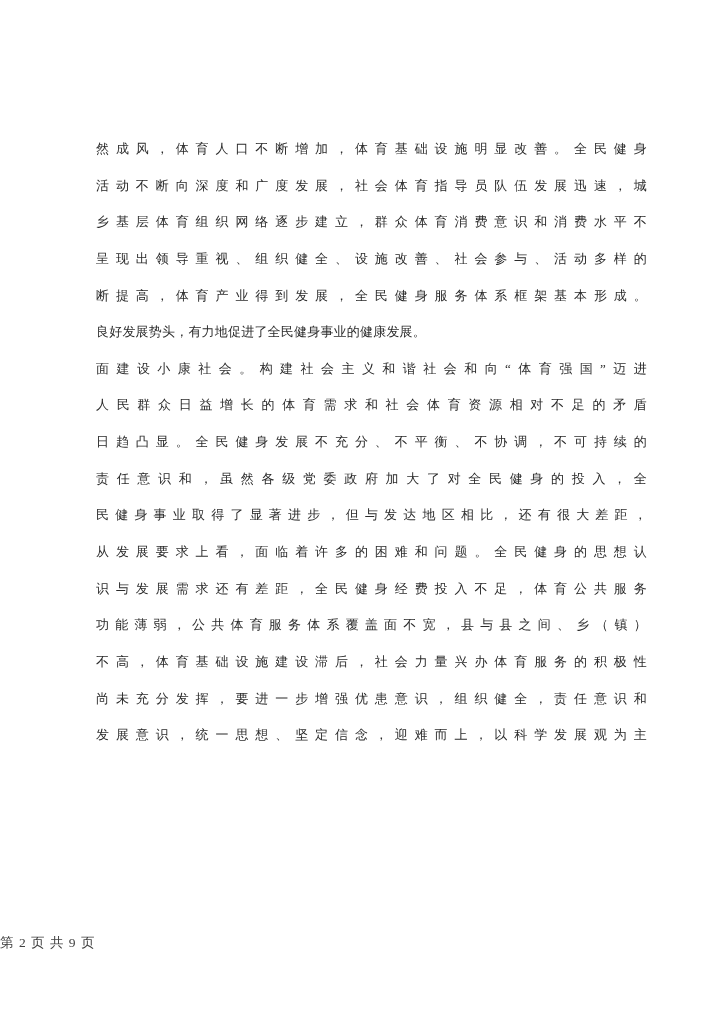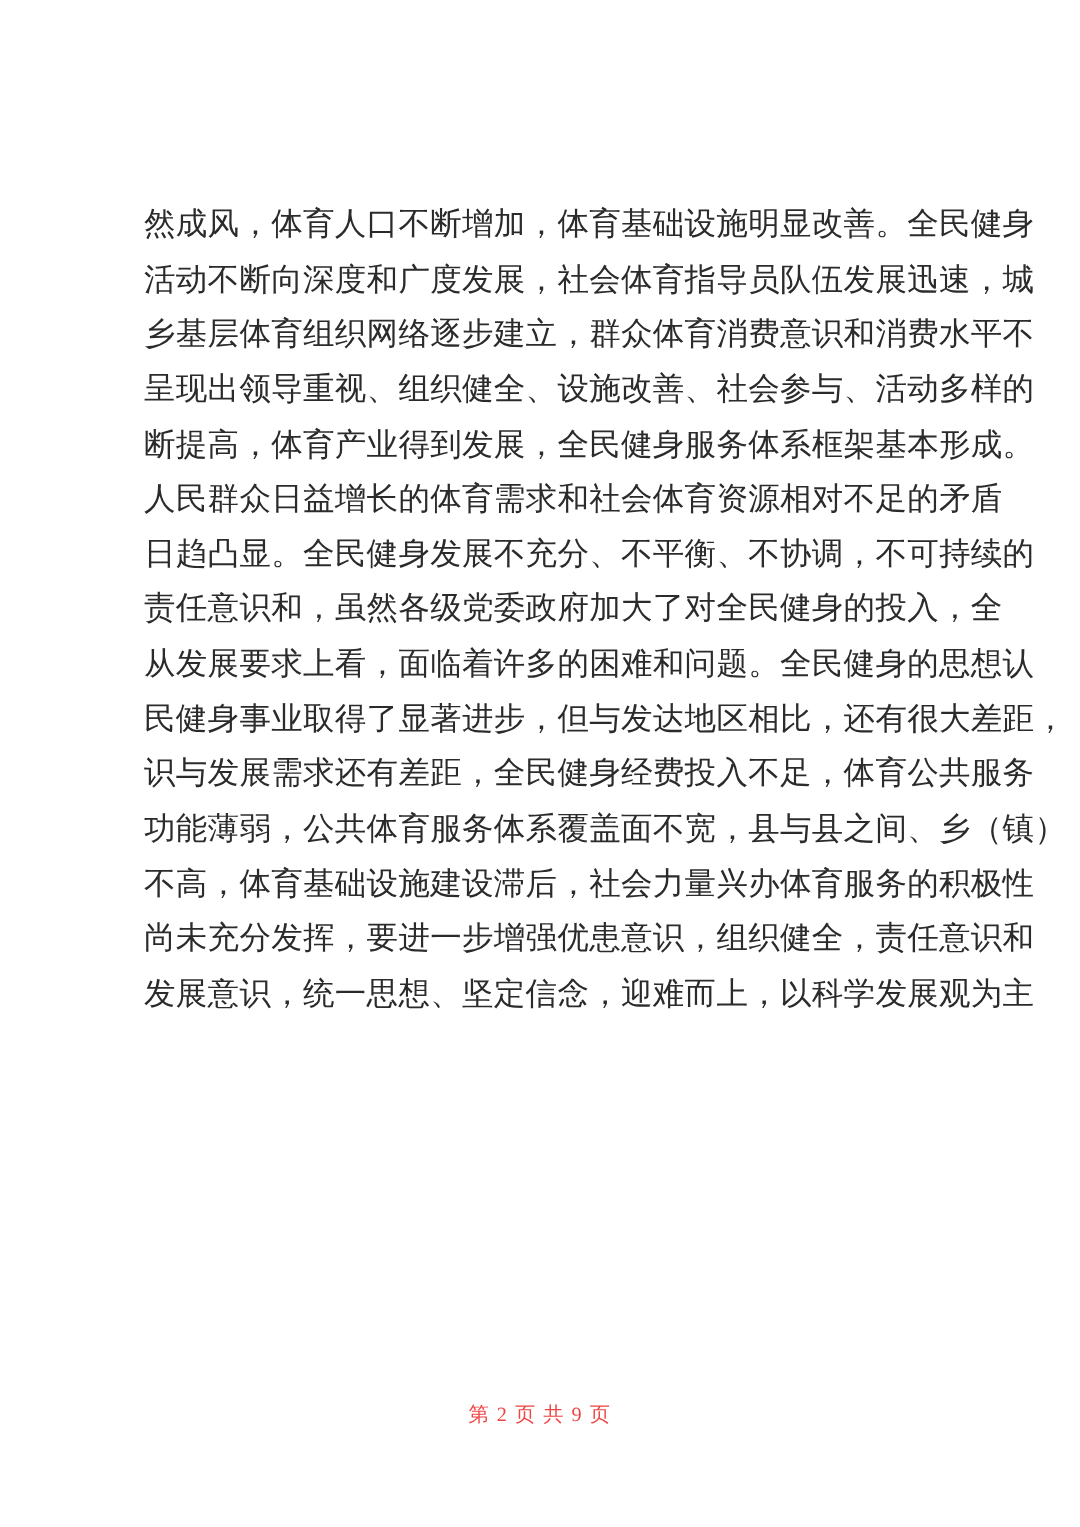--- a/index.html
+++ b/index.html
@@ -14,60 +14,61 @@
     background: #ffffff;
     overflow: hidden;
     font-family: "Liberation Serif", serif;
     color: #2b2b2b;
   }
   .body-text {
     position: absolute;
     left: 96px;
     top: 131px;
     width: 551px;
-    font-size: 21px;
+    font-size: 13px;
     line-height: 36.65px;
     letter-spacing: 0.2px;
   }
   .line {
     height: 36.65px;
     text-align: justify;
     text-align-last: justify;
     white-space: nowrap;
     overflow: visible;
   }
   .line.para-end {
     text-align-last: left;
   }
   .footer {
     position: absolute;
     left: 0;
     top: 934px;
     width: 720px;
-    text-align: center;
     font-size: 13.5px;
-    color: #ef4444;
+    color: #404040;
     letter-spacing: 1px;
   }
 </style>
 </head>
 <body>
 
 <div class="page">
   <div class="body-text">
     <div class="line">然成风，体育人口不断增加，体育基础设施明显改善。全民健身</div>
     <div class="line">活动不断向深度和广度发展，社会体育指导员队伍发展迅速，城</div>
     <div class="line">乡基层体育组织网络逐步建立，群众体育消费意识和消费水平不</div>
     <div class="line">呈现出领导重视、组织健全、设施改善、社会参与、活动多样的</div>
     <div class="line">断提高，体育产业得到发展，全民健身服务体系框架基本形成。</div>
+    <div class="line para-end">良好发展势头，有力地促进了全民健身事业的健康发展。</div>
+    <div class="line">面建设小康社会。构建社会主义和谐社会和向“体育强国”迈进</div>
     <div class="line">人民群众日益增长的体育需求和社会体育资源相对不足的矛盾</div>
     <div class="line">日趋凸显。全民健身发展不充分、不平衡、不协调，不可持续的</div>
     <div class="line">责任意识和，虽然各级党委政府加大了对全民健身的投入，全</div>
+    <div class="line">民健身事业取得了显著进步，但与发达地区相比，还有很大差距，</div>
     <div class="line">从发展要求上看，面临着许多的困难和问题。全民健身的思想认</div>
-    <div class="line">民健身事业取得了显著进步，但与发达地区相比，还有很大差距，</div>
     <div class="line">识与发展需求还有差距，全民健身经费投入不足，体育公共服务</div>
     <div class="line">功能薄弱，公共体育服务体系覆盖面不宽，县与县之间、乡（镇）</div>
     <div class="line">不高，体育基础设施建设滞后，社会力量兴办体育服务的积极性</div>
     <div class="line">尚未充分发挥，要进一步增强优患意识，组织健全，责任意识和</div>
     <div class="line">发展意识，统一思想、坚定信念，迎难而上，以科学发展观为主</div>
   </div>
   <div class="footer">第 2 页 共 9 页</div>
 </div>
 
 </body></html>

